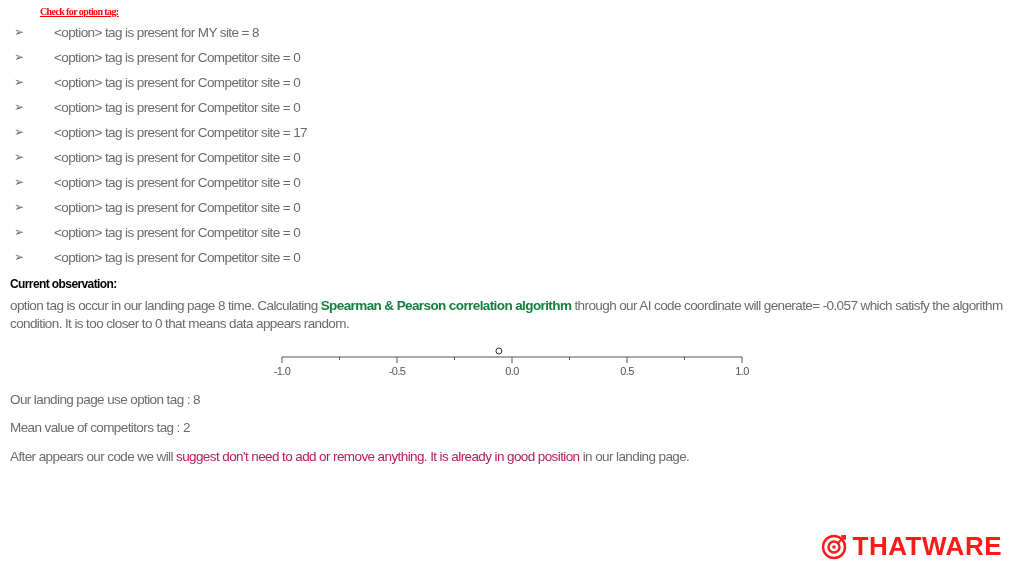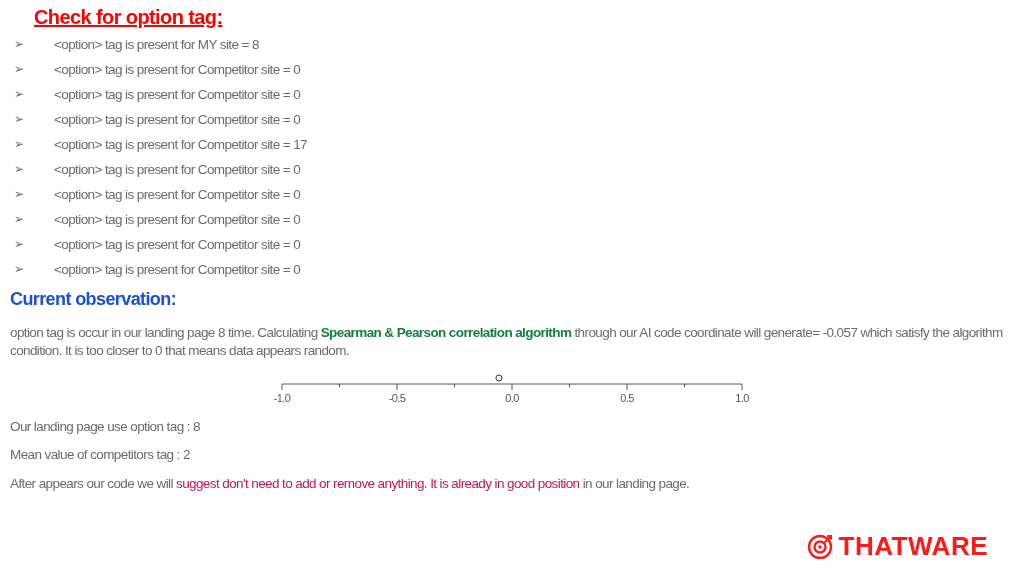--- a/index.html
+++ b/index.html
@@ -12,23 +12,24 @@
     padding: 6px 10px 0 10px;
     position: relative;
     overflow: hidden;
     color: #6b6b6b;
     letter-spacing: -0.6px;
   }
   .section-title {
     color: #ff0000;
     font-weight: bold;
     text-decoration: underline;
-    font-size: 20px;
-    margin-left: 24px;
+    font-size: 10px;
+    margin-left: 30px;
     margin-bottom: 4px;
+    font-family: Liberation Serif, serif;
   }
   ul.bullets {
     list-style: none;
     margin: 4px;
     padding: 0;
   }
   ul.bullets li {
     font-size: 13.5px;
     color: #6b6b6b;
     line-height: 1.85;
@@ -37,25 +38,25 @@
   }
   ul.bullets li::before {
     content: "➢";
     position: absolute;
     left: 0;
     top: 0;
     color: #6b6b6b;
     font-size: 12px;
   }
   .obs-title {
-    color: #1d4ed8;
+    color: #000000;
     font-weight: bold;
-    font-size: 18px;
+    font-size: 12px;
     margin-top: 6px;
-    margin-bottom: 14px;
+    margin-bottom: 6px;
   }
   .para {
     font-size: 13.5px;
     color: #6b6b6b;
     line-height: 1.35;
     margin-bottom: 10px;
   }
   .dark-emph {
     color: #15803d;
     font-weight: bold;
@@ -65,21 +66,21 @@
   }
   
   .numline-wrap {
     width: 480px;
     margin: 4px auto 12px auto;
   }
   .numline-wrap svg { display: block; }
   
   .logo {
     position: absolute;
-    right: 36px;
+    right: 22px;
     bottom: 14px;
     display: flex;
     align-items: center;
     gap: 6px;
   }
   .logo-text {
     font-family: Arial, Helvetica, sans-serif;
     font-weight: 900;
     font-size: 26px;
     color: #ff1a1a;

